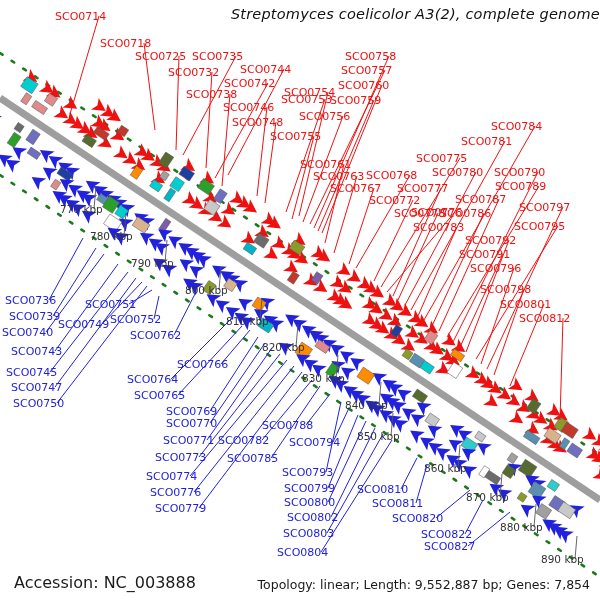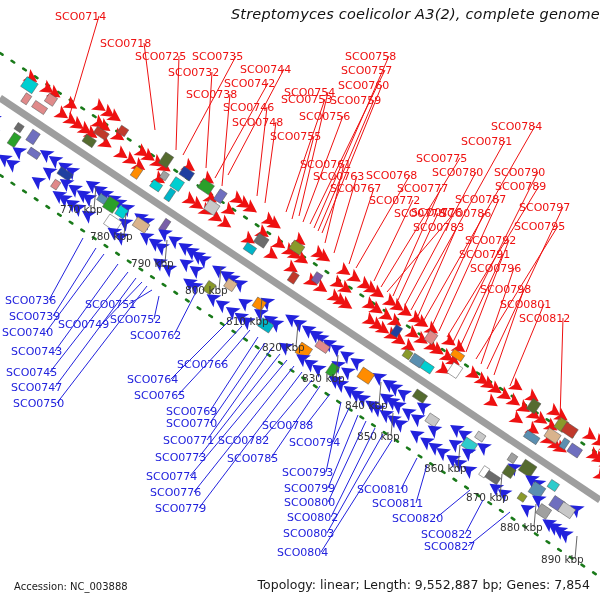--- a/index.html
+++ b/index.html
@@ -10,21 +10,21 @@
 
   
   .map-title{
     position:absolute;left:0;top:6px;width:600px;text-align:right;
     font-style:italic;font-size:14.5px;color:#111;letter-spacing:.2px;
     font-family:"DejaVu Sans","Liberation Sans",sans-serif;
     padding-left:28px;box-sizing:border-box;white-space:nowrap;
   }
 
   
-  .footer-left{position:absolute;left:14px;bottom:8px;font-size:10px;color:#1a1a1a;white-space:nowrap;}
+  .footer-left{position:absolute;left:14px;bottom:8px;font-size:16px;color:#1a1a1a;white-space:nowrap;}
   .footer-right{position:absolute;right:10px;bottom:8px;font-size:12.5px;color:#1a1a1a;white-space:nowrap;}
 
   
   svg.canvas{position:absolute;left:0;top:0;width:600px;height:600px;}
 
   
   text.lbl-fwd{fill:#ee1111;font-size:11px;font-family:"DejaVu Sans","Liberation Sans",sans-serif;}
   text.lbl-rev{fill:#2222dd;font-size:11px;font-family:"DejaVu Sans","Liberation Sans",sans-serif;}
   text.lbl-scale{fill:#333333;font-size:10.5px;font-family:"DejaVu Sans","Liberation Sans",sans-serif;}
   line.lead-fwd{stroke:#ee1111;stroke-width:1;}

